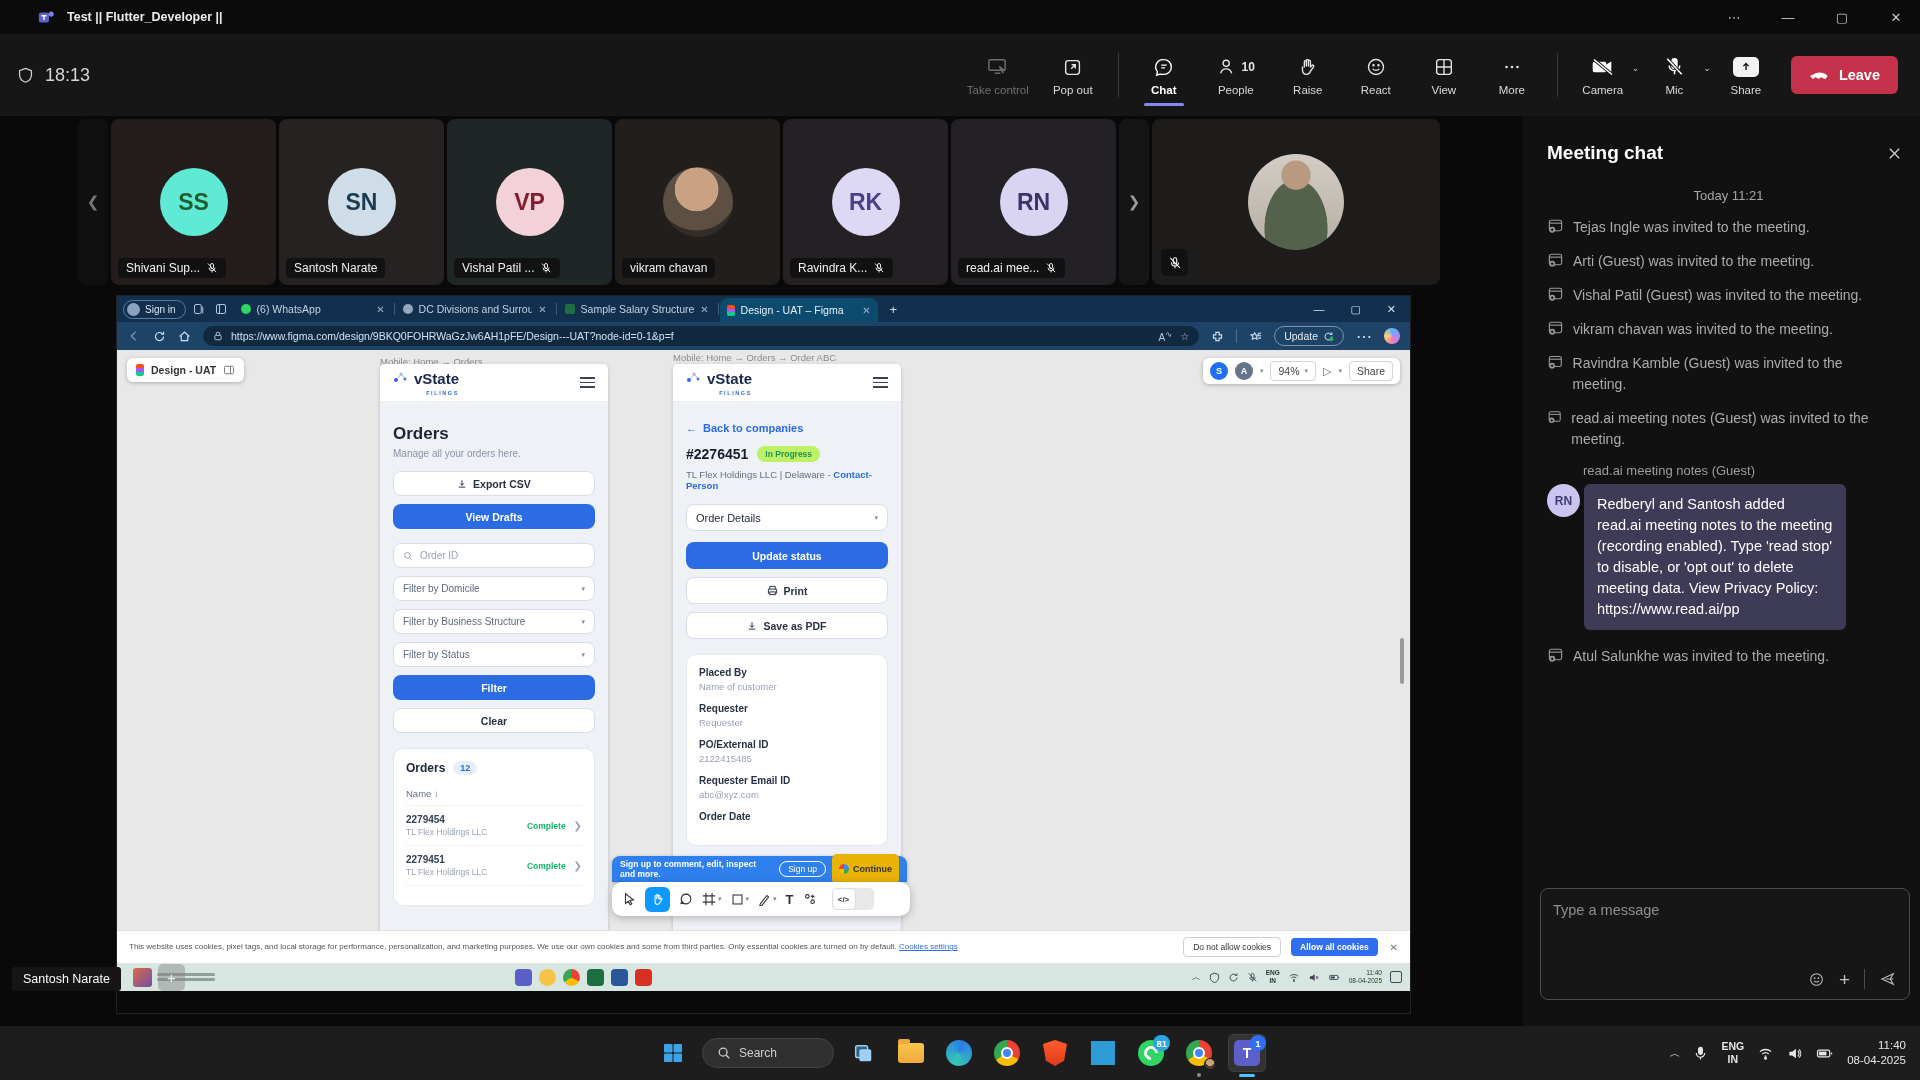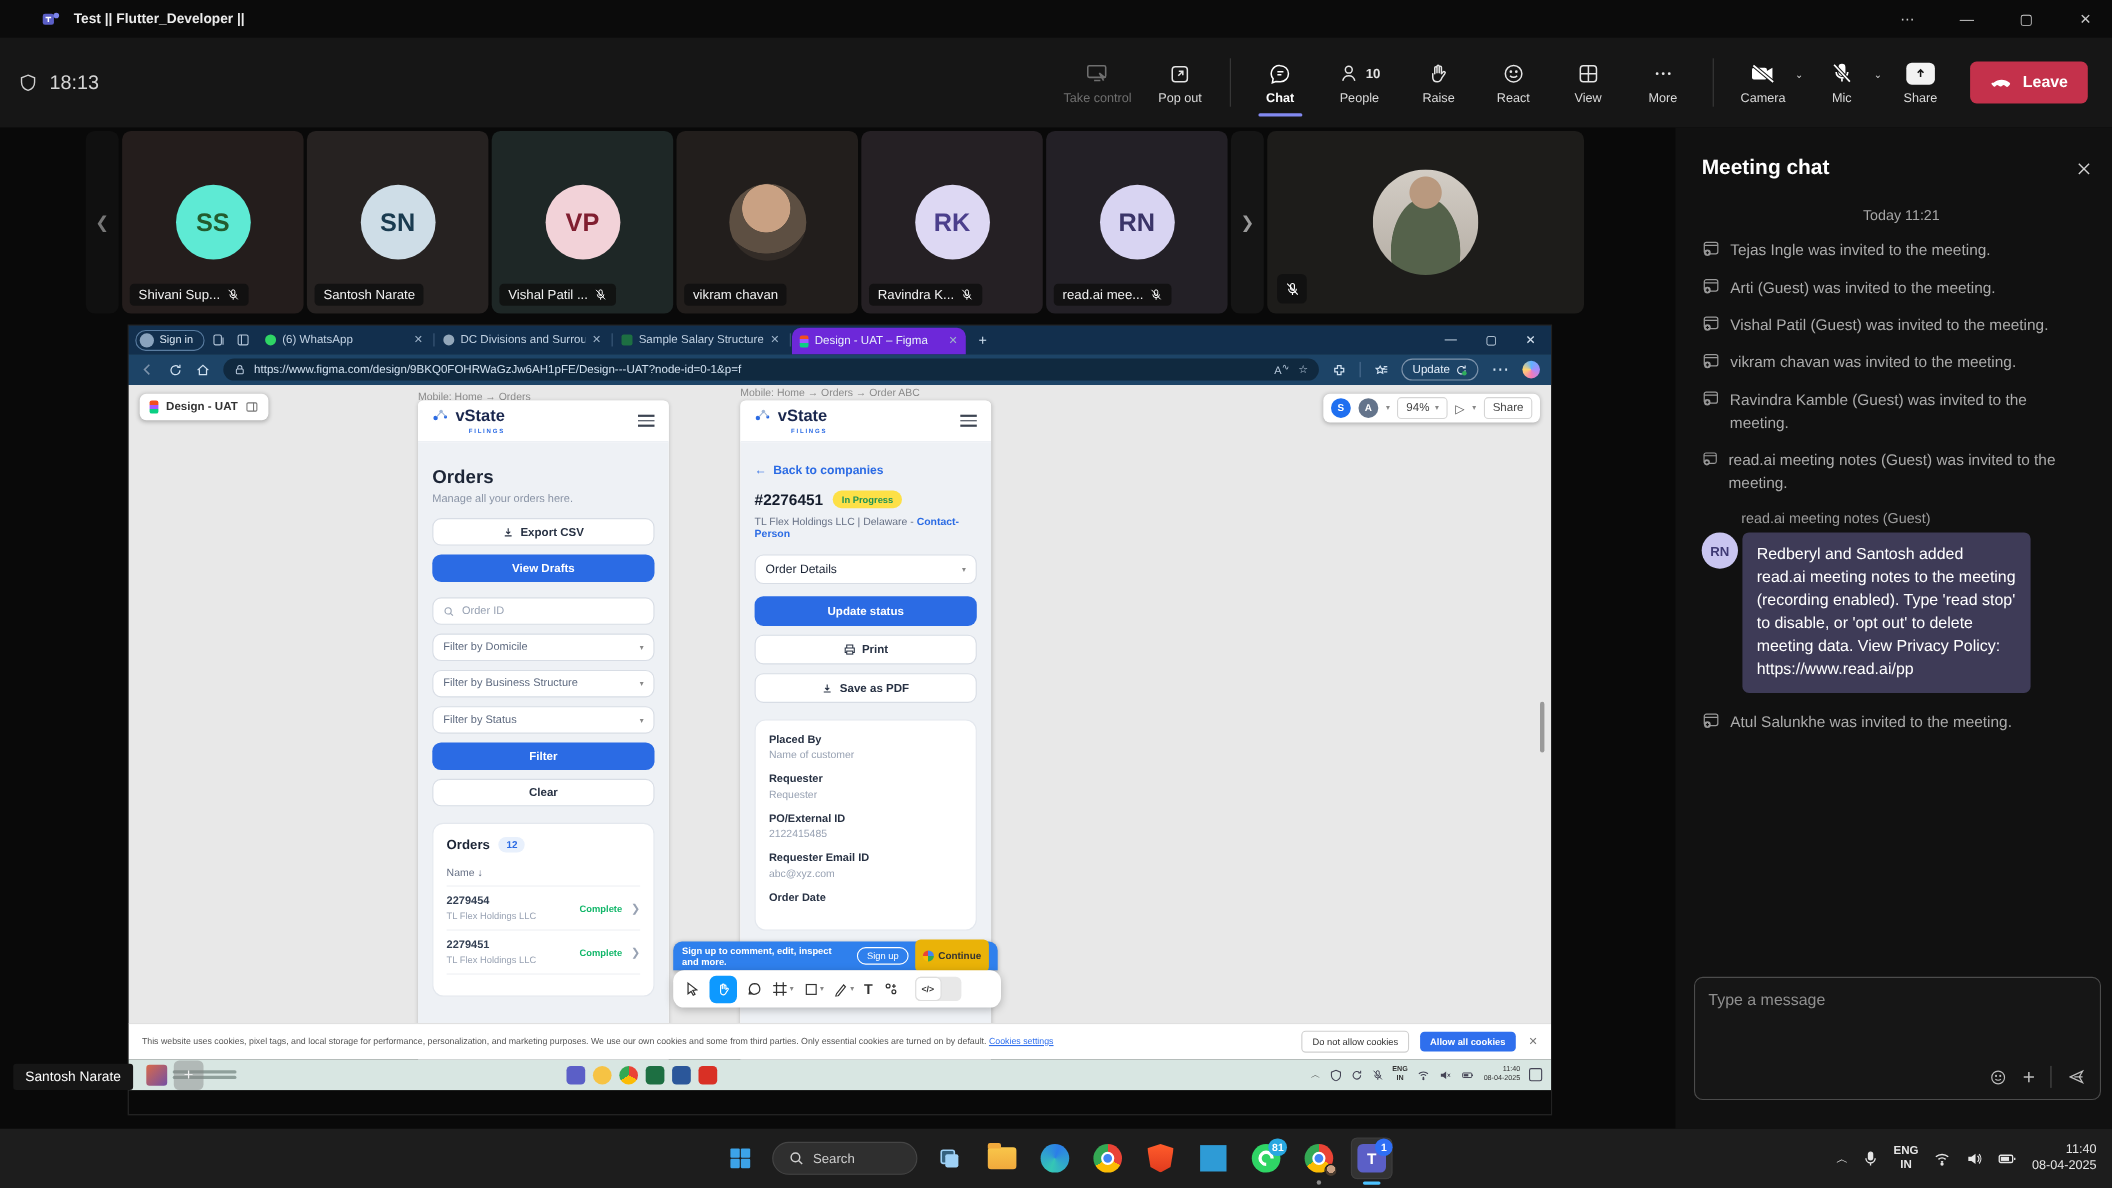--- a/index.html
+++ b/index.html
@@ -39,21 +39,21 @@
 .photo-big{width:96px;height:96px;border-radius:50%;background:radial-gradient(circle at 50% 22%,#b9997f 0 16%,transparent 17%),radial-gradient(ellipse at 50% 78%,#55624b 0 46%,transparent 47%),linear-gradient(#d3cdc5,#b5aea5)}
 
 .share{position:absolute;left:117px;top:180px;width:1293px;height:717px;box-shadow:0 0 0 1px #222}
 .tabstrip{height:26px;background:#122f4d;display:flex;align-items:center;padding:0 6px;gap:4px}
 .signin{display:flex;align-items:center;gap:5px;border:1px solid #597ca0;border-radius:11px;height:19px;padding:0 9px 0 3px;font-size:10px;color:#dbe7f3}
 .signin .pav{width:13px;height:13px;border-radius:50%;background:#8aa3bd}
 .stripic{color:#b7c9dc;margin:0 3px}
 .btab{display:flex;align-items:center;gap:6px;width:158px;height:22px;padding:0 7px;font-size:10.5px;color:#c2d2e3;border-radius:8px 8px 0 0;position:relative}
 .btab .tx{flex:1;overflow:hidden;white-space:nowrap}
 .btab .x{font-size:10px;color:#9fb4ca}
-.btab.active{background:#6d28d9;color:#e6f0fa;height:24px;margin-top:2px}
+.btab.active{background:#0c4a6e;color:#e6f0fa;height:24px;margin-top:2px}
 .btab:not(.active):after{content:"";position:absolute;right:-3px;top:5px;height:12px;width:1px;background:#3c5a7a}
 .newtab{color:#cfe0f0;font-size:13px;margin-left:8px}
 .bwin{margin-left:auto;display:flex;gap:26px;color:#d4e2f0;font-size:11px;padding-right:8px}
 .urlrow{height:28px;background:#1d4467;display:flex;align-items:center;padding:0 10px;gap:12px}
 .navic{color:#cfe0f0}
 .navic.dim{color:#7d93ab}
 .urlpill{flex:1;max-width:1000px;height:20px;background:#10293f;border-radius:11px;display:flex;align-items:center;padding:0 10px;gap:8px}
 .urltext{font-size:10.5px;color:#d2e1f0;flex:1;overflow:hidden;white-space:nowrap}
 .pillic{color:#b9cadd;font-size:10px}
 .updatepill{display:flex;align-items:center;gap:5px;border:1px solid #7d93ab;border-radius:11px;height:20px;padding:0 9px;font-size:10.5px;color:#e4eefa}
@@ -87,21 +87,21 @@
 .mcard{background:#fff;border:1px solid #e4e8ee;border-radius:10px;padding:12px;margin-top:15px}
 .ordrow{display:flex;align-items:center;padding:8px 0;border-top:1px solid #eef0f4}
 .ordid{font-size:10px;font-weight:bold;color:#344054}
 .ordco{font-size:8.5px;color:#98a2b3;margin-top:2px}
 .ordst{font-size:8.5px;font-weight:bold;color:#12b76a;margin-left:auto}
 .ordch{color:#98a2b3;font-size:10px;margin-left:8px}
 .badge12{background:#e8f0fc;color:#2b6be4;font-size:9px;font-weight:bold;border-radius:9px;padding:2px 7px;margin-left:8px}
 .colname{font-size:9.5px;color:#667085;margin:13px 0 6px}
 .backlink{display:flex;align-items:center;gap:6px;color:#2b6be4;font-size:11px;font-weight:bold;margin-top:6px}
 .ordno{font-size:14px;font-weight:bold;color:#141c2c}
-.stbadge{background:#fde047;color:#1f9254;font-size:8.5px;font-weight:bold;border-radius:10px;padding:3px 8px;margin-left:9px}
+.stbadge{background:#bef264;color:#1f9254;font-size:8.5px;font-weight:bold;border-radius:10px;padding:3px 8px;margin-left:9px}
 .coline{font-size:9.5px;color:#667085;margin-top:7px}
 .coline b{color:#2b6be4}
 .fld{margin-bottom:11px}
 .fldl{font-size:10px;font-weight:bold;color:#273143}
 .fldv{font-size:9.5px;color:#98a2b3;margin-top:3px}
 
 .signup{position:absolute;left:495px;top:506px;width:295px;height:26px;background:#2f80ed;border-radius:8px 8px 0 0;display:flex;align-items:center;padding:0 8px;gap:6px;box-shadow:0 1px 4px rgba(0,0,0,.25)}
 .signup .stx{font-size:8.5px;font-weight:bold;color:#fff;flex:1}
 .signup .sgu{border:1px solid #fff;border-radius:9px;font-size:8.5px;color:#fff;padding:2px 8px}
 .signup .gco{background:#eab308;border-radius:5px;display:flex;align-items:center;gap:4px;font-size:9px;color:#333;font-weight:bold;padding:10px 7px}

